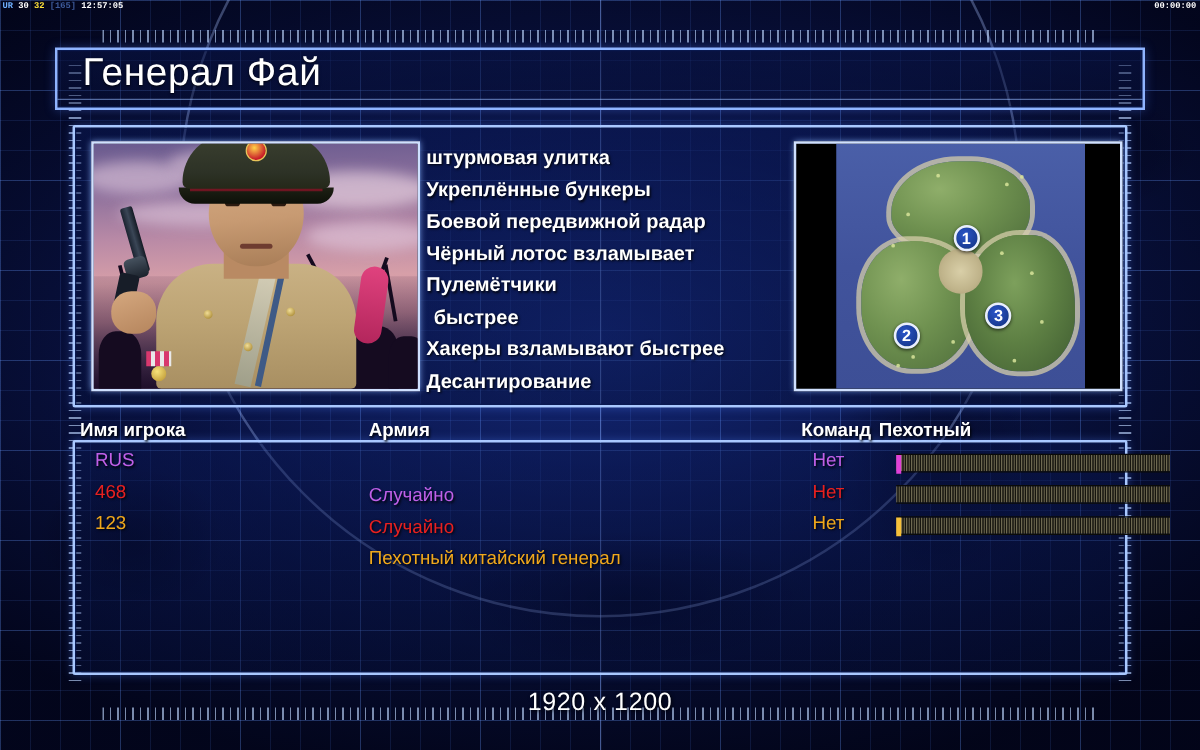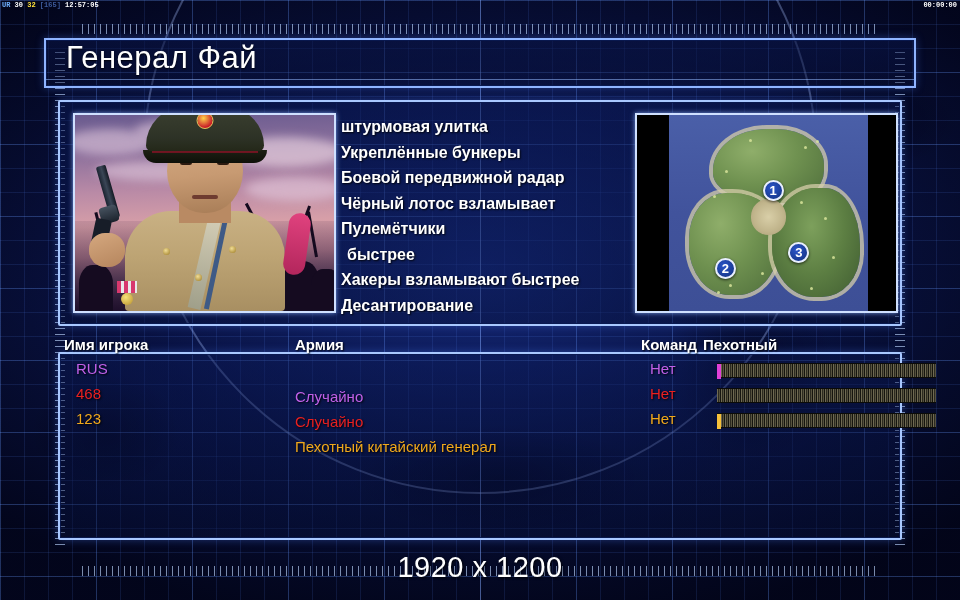--- a/index.html
+++ b/index.html
@@ -392,21 +392,21 @@
     border-bottom:1px solid #0b0b08;
   }
   .pbar .marker {
     position:absolute; left:0; top:0; width:5px; height:15px;
   }
 
   
   #resolution {
     position:absolute; left:0; top:551px; width:960px;
     text-align:center;
-    font-size:29px;
+    font-size:20px;
     color:#ffffff;
     text-shadow:1px 1px 3px rgba(0,0,0,0.9);
     z-index:30;
     letter-spacing:0.5px;
   }
 </style>
 </head>
 <body>
 
 <div id="bg">

